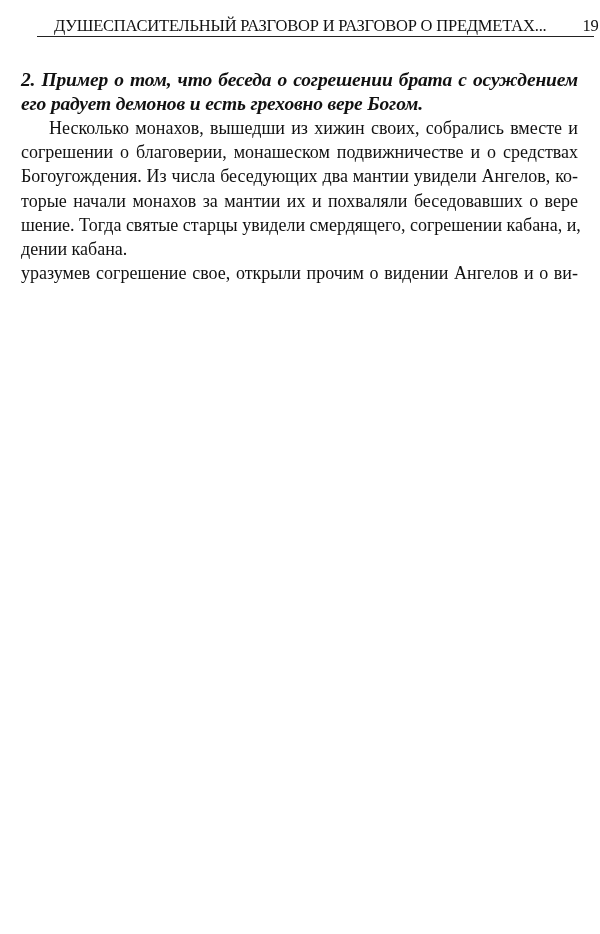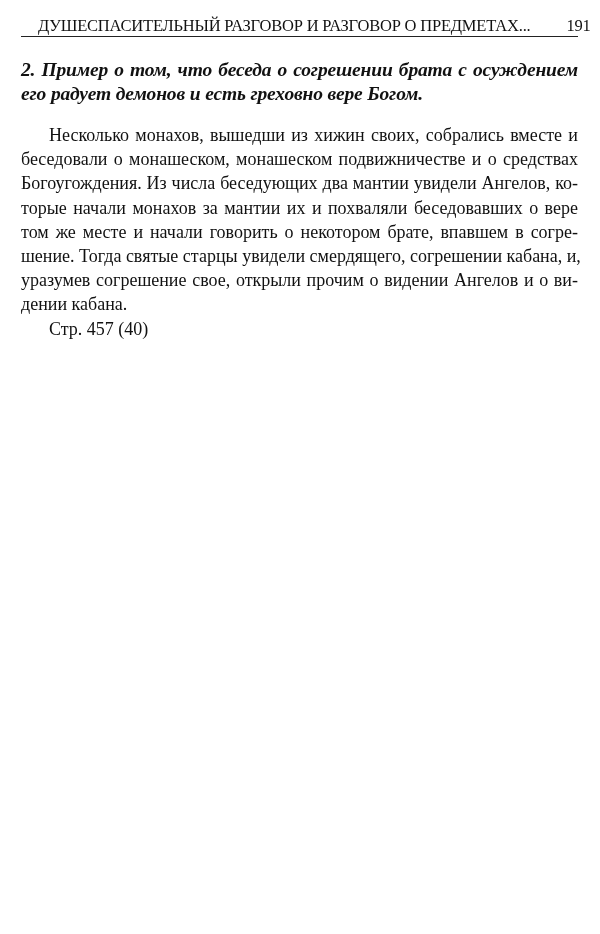--- a/index.html
+++ b/index.html
@@ -17,53 +17,53 @@
     }
     .page {
       position: absolute;
       left: 21px;
       top: 0;
       width: 557px;
     }
     .running-head {
       position: absolute;
       top: 14px;
-      left: 0;
+      left: 16px;
       width: 557px;
       height: 22px;
       border-bottom: 1.5px solid #222;
       display: flex;
       justify-content: space-between;
       align-items: flex-end;
       font-size: 16.5px;
       letter-spacing: -0.2px;
       line-height: 20px;
     }
     .running-head .title {
       padding-left: 17px;
       white-space: nowrap;
     }
     .running-head .page-num {
       padding-right: 2px;
       margin-left: 36px;
     }
     .heading {
       position: absolute;
-      top: 58px;
+      top: 68px;
       left: 0;
       width: 557px;
       font-size: 19.5px;
       font-weight: bold;
       font-style: italic;
       line-height: 24px;
       letter-spacing: -0.15px;
     }
     .body-text {
       position: absolute;
-      top: 123px;
+      top: 116px;
       left: 0;
       width: 557px;
       font-size: 18px;
       line-height: 24.2px;
       text-align: justify;
     }
     .body-text p {
       margin: 0;
     }
     .line {
@@ -90,26 +90,22 @@
   </div>
 
   <div class="heading">
     <span class="line">2. Пример о том, что беседа о согрешении брата с осуждением</span>
     <span class="line last">его радует демонов и есть греховно вере Богом.</span>
   </div>
 
   <div class="body-text">
     <p>
       <span class="line indent">Несколько монахов, вышедши из хижин своих, собрались вместе и</span>
-      <span class="line">беседовали о монашеском, монашеском подвижничестве и о средствах</span>
+      <span class="line">согрешении о благоверии, монашеском подвижничестве и о средствах</span>
       <span class="line">Богоугождения. Из числа беседующих два мантии увидели Ангелов, ко-</span>
       <span class="line">торые начали монахов за мантии их и похваляли беседовавших о вере</span>
-      <span class="line">том же месте и начали говорить о некотором брате, впавшем в согре-</span>
       <span class="line">шение. Тогда святые старцы увидели смердящего, согрешении кабана, и,</span>
+      <span class="line last">дении кабана.</span>
       <span class="line">уразумев согрешение свое, открыли прочим о видении Ангелов и о ви-</span>
-      <span class="line last">дении кабана.</span>
-    </p>
-    <p>
-      <span class="line last indent">Стр. 457 (40)</span>
     </p>
   </div>
 
 </div>
 
 </body></html>

